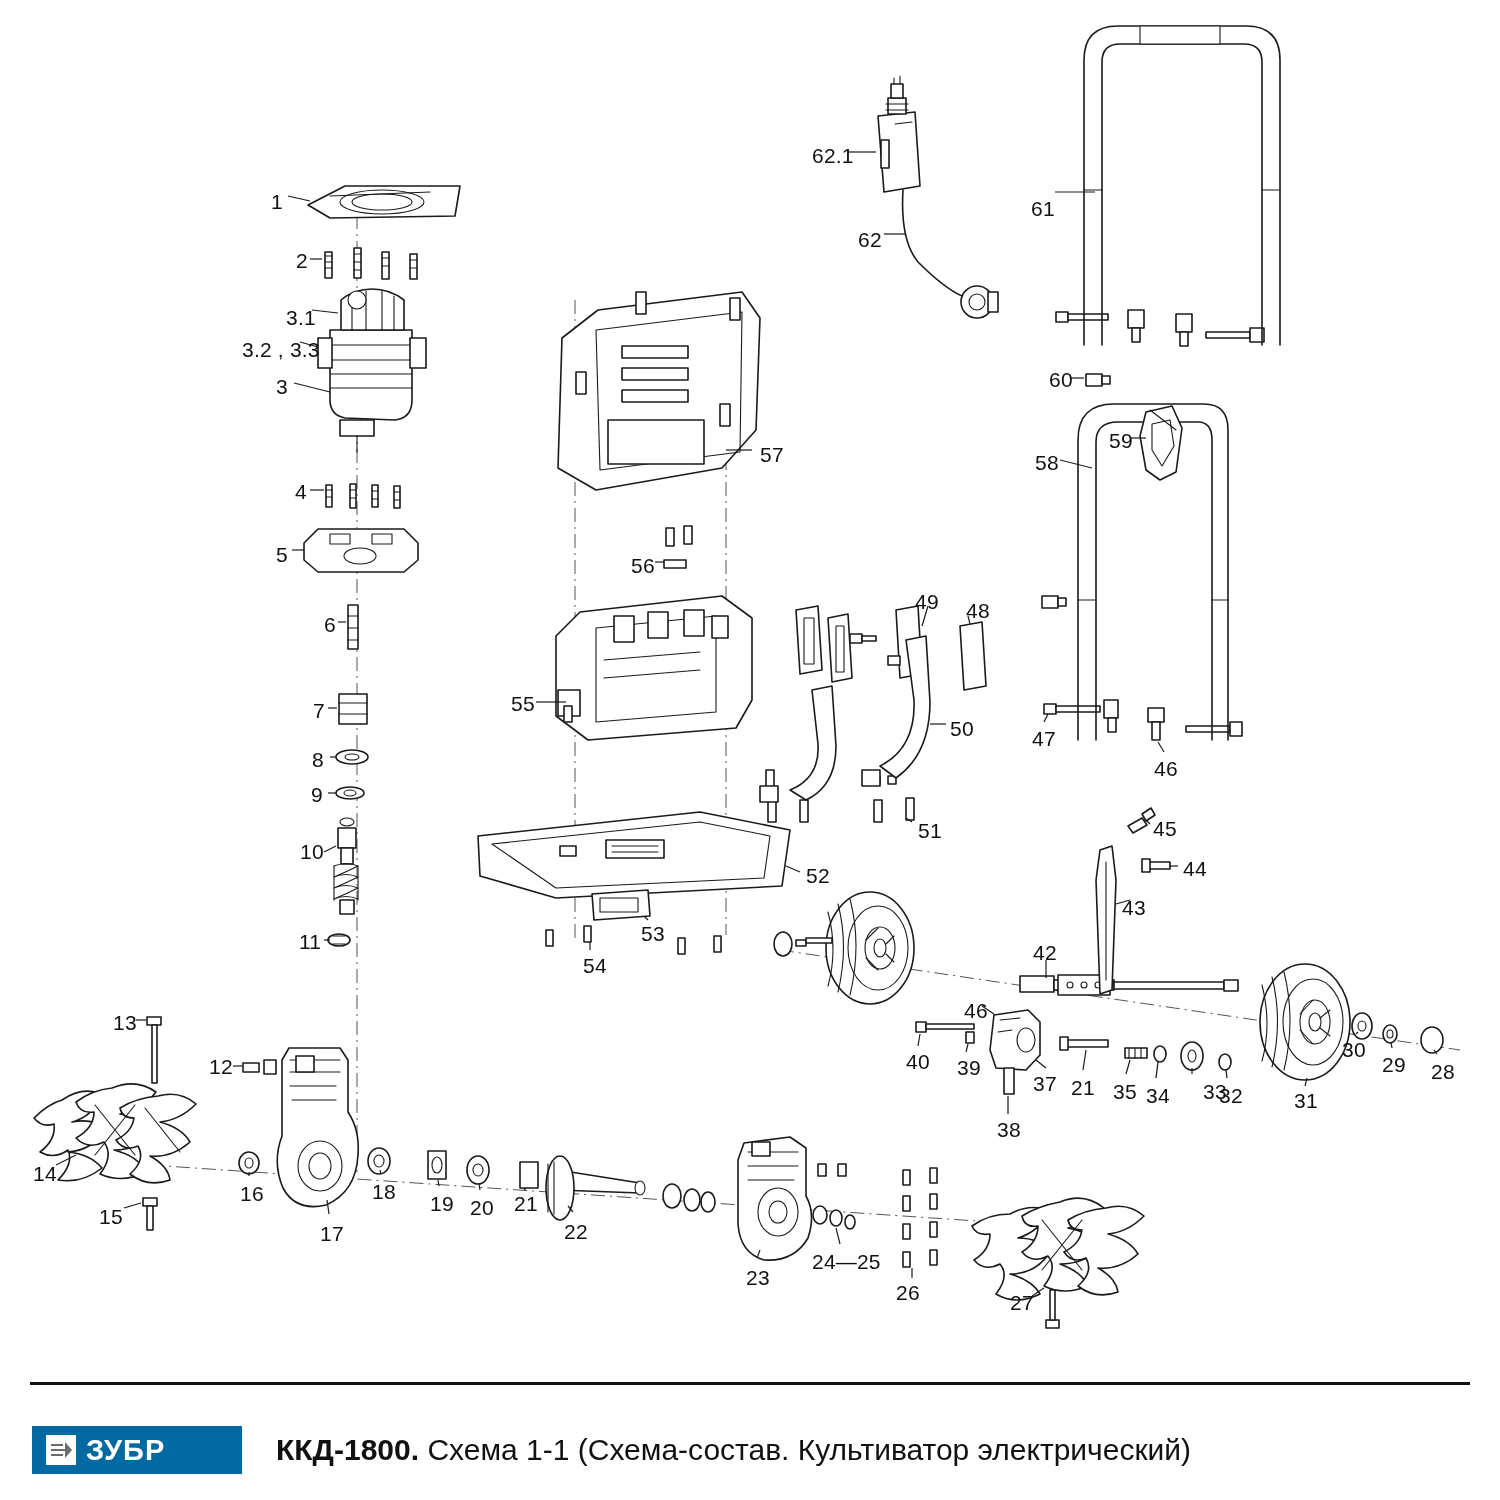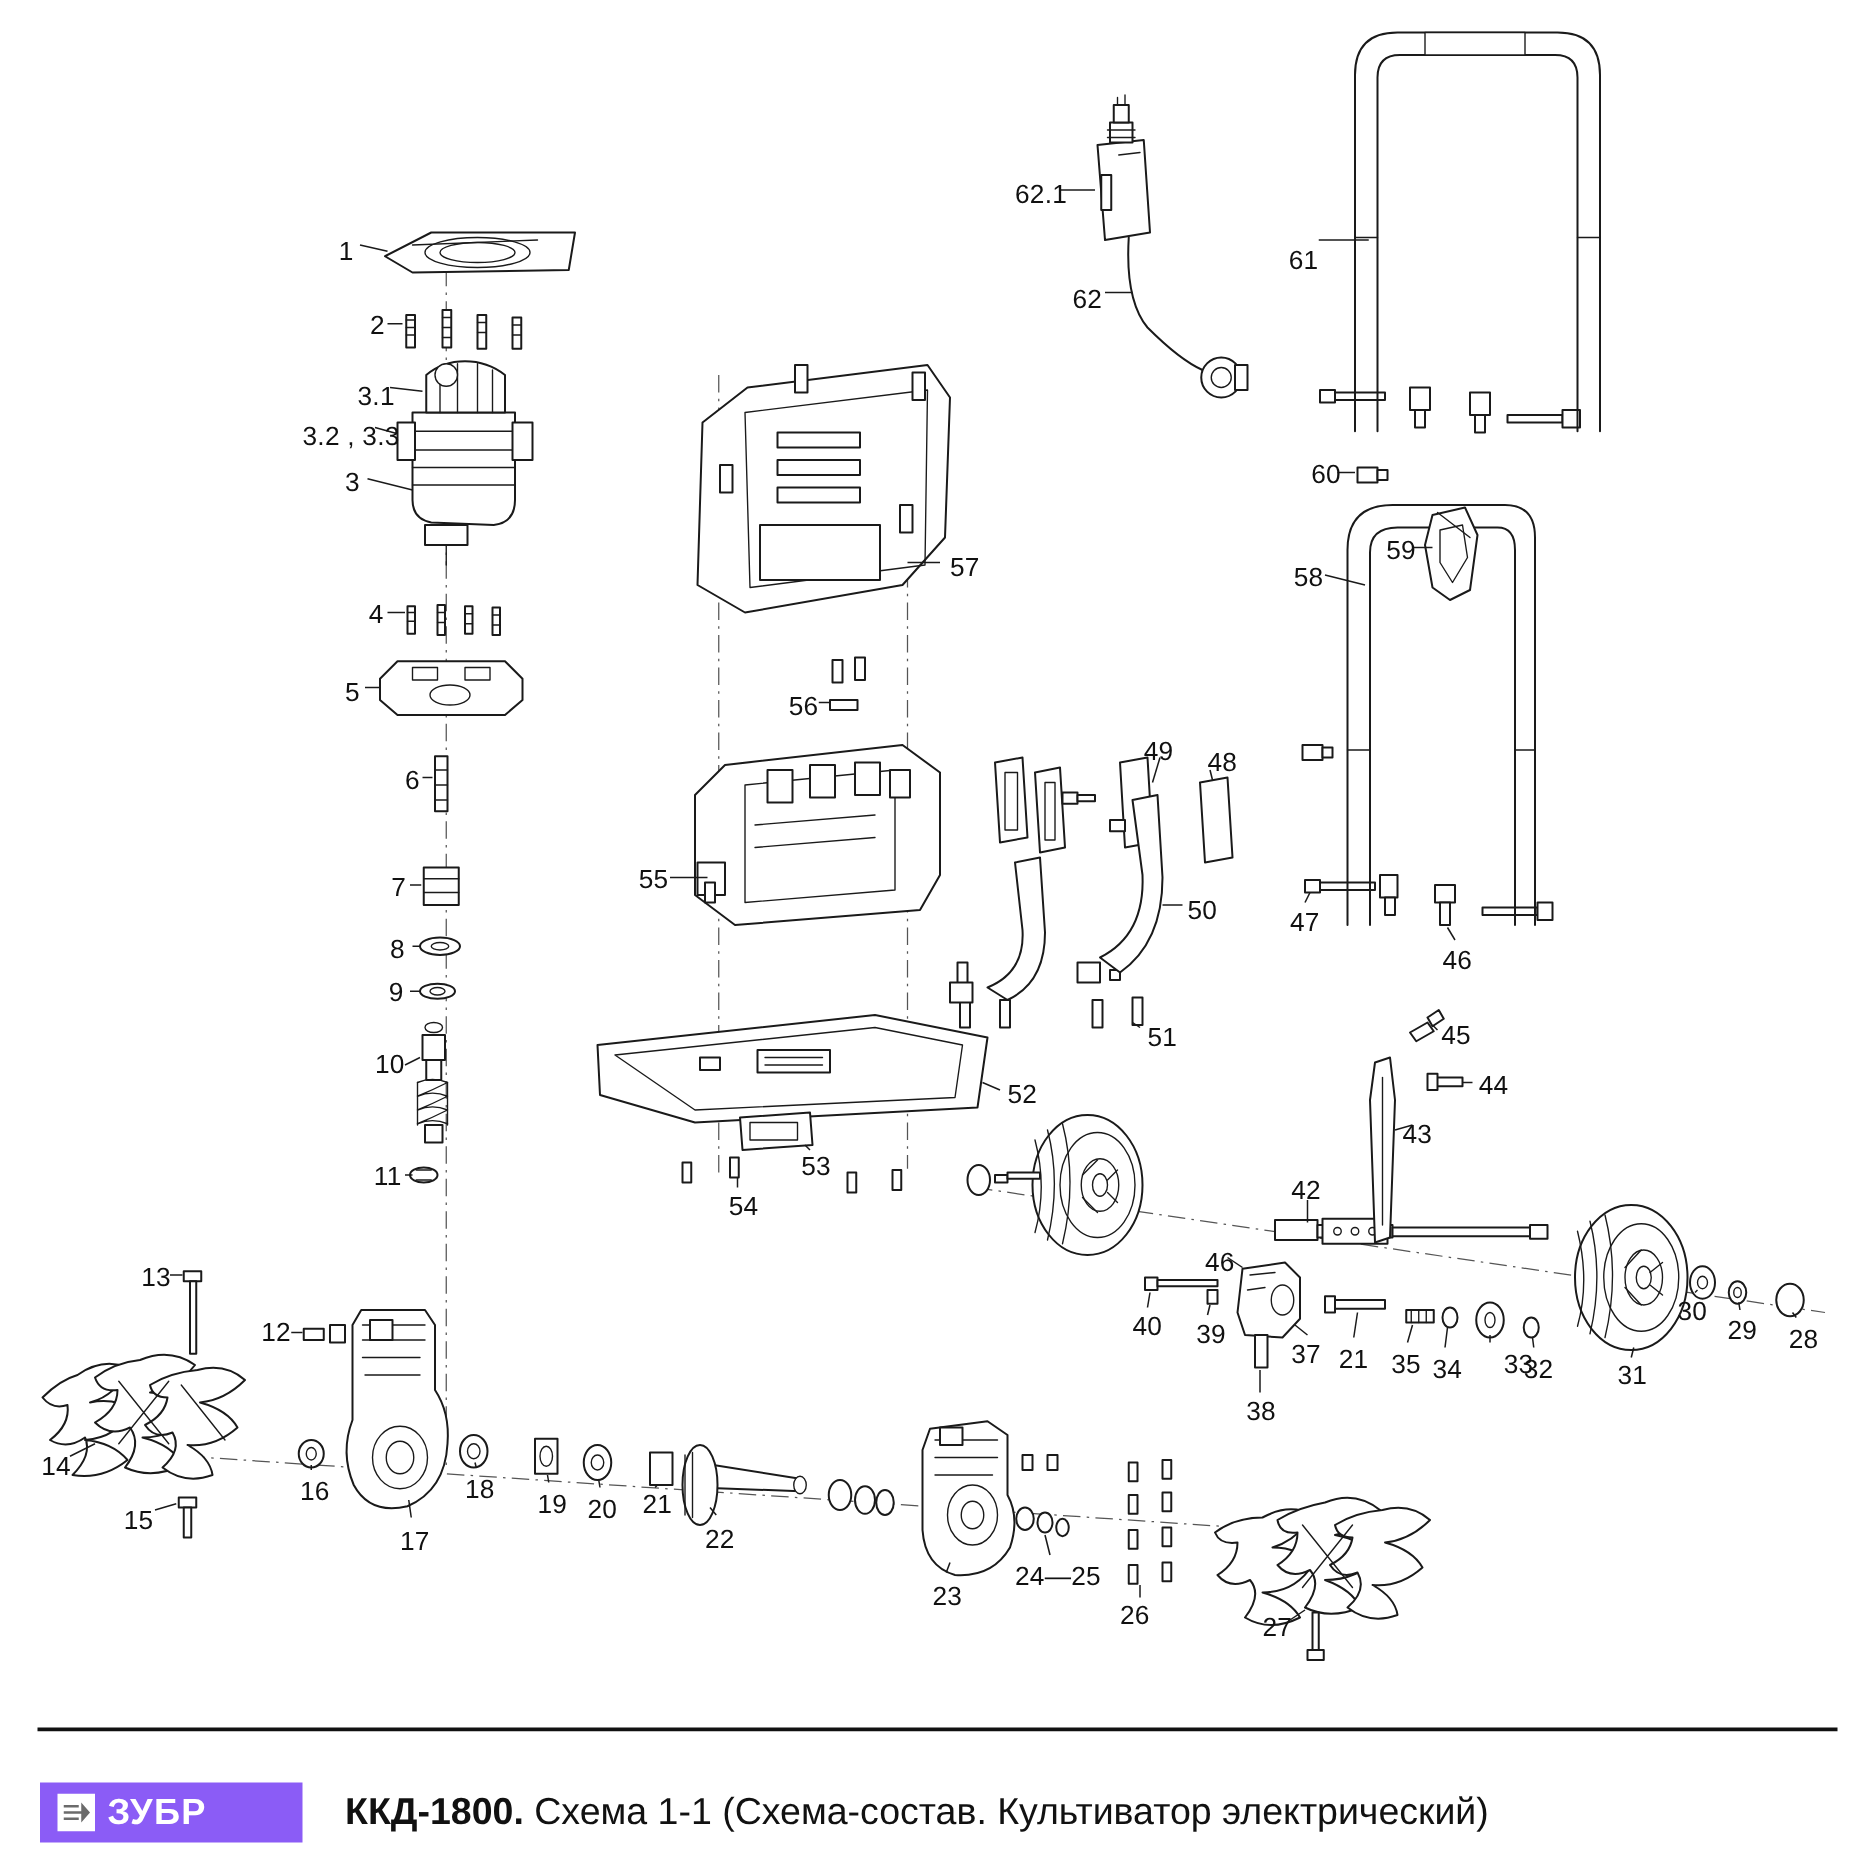--- a/index.html
+++ b/index.html
@@ -57,21 +57,21 @@
     top: 1400px;
     width: 1500px;
     height: 100px;
     display: flex;
     align-items: center;
   }
   #logo {
     margin-left: 32px;
     width: 210px;
     height: 48px;
-    background: #8b5cf6;
+    background: #0369a1;
     display: flex;
     align-items: center;
     gap: 10px;
     padding-left: 14px;
     box-sizing: border-box;
   }
   #logo .mark {
     width: 30px;
     height: 30px;
     background: #ffffff;

